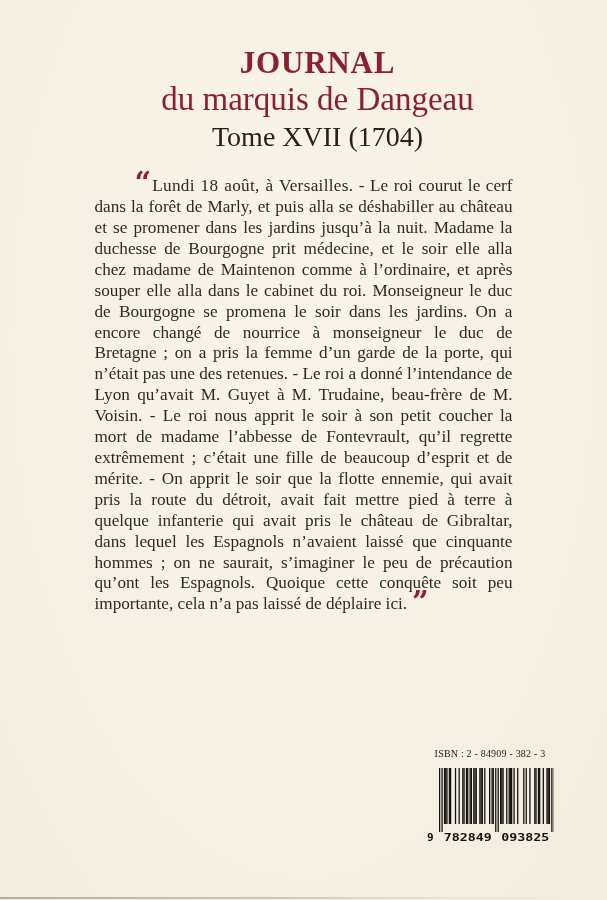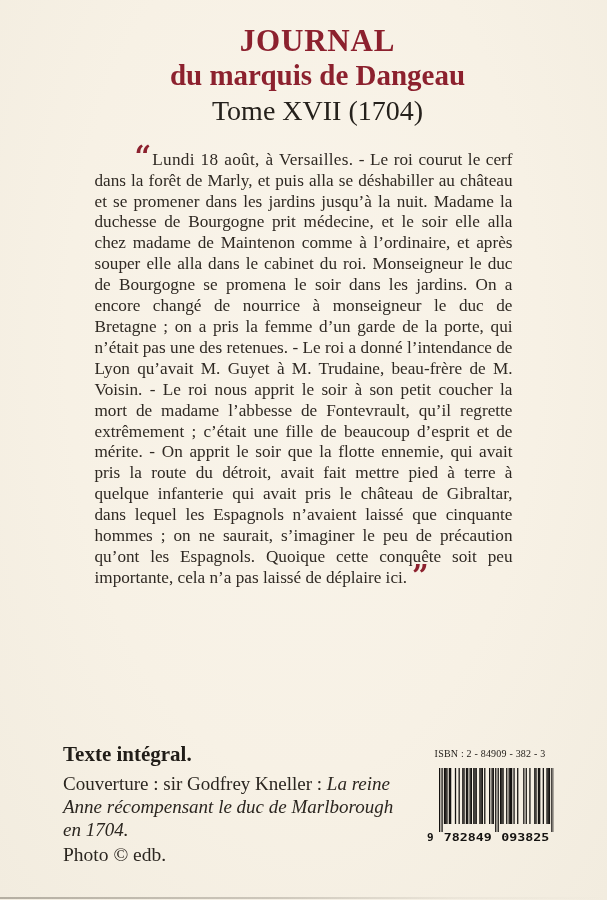--- a/index.html
+++ b/index.html
@@ -17,34 +17,34 @@
   }
   .page-bottom-edge {
     position: absolute;
     left: 0; right: 0; bottom: 1px;
     height: 2px;
     background: linear-gradient(to right, rgba(130,124,112,0.55) 0%, rgba(130,124,112,0.35) 45%, rgba(130,124,112,0.08) 75%, rgba(130,124,112,0) 100%);
   }
 
   
   .title-block {
-    padding-top: 24px;
+    padding-top: 46px;
     text-align: center;
     margin-left: 28px;
   }
   .book-title {
     font-size: 31px;
     font-weight: bold;
     letter-spacing: 0.8px;
     color: #8c212e;
     line-height: 1.1;
   }
   .book-subtitle {
-    font-size: 29px;
-    font-weight: bold;
+    font-size: 33px;
+    font-weight: normal;
     color: #8c212e;
     line-height: 1.12;
     margin-top: 1px;
   }
   .book-tome {
     font-size: 28px;
     color: #25211c;
     line-height: 1.15;
     margin-top: 3px;
   }
@@ -132,25 +132,20 @@
 <div class="page">
 
   <div class="title-block">
     <div class="book-title">JOURNAL</div>
     <div class="book-subtitle">du marquis de Dangeau</div>
     <div class="book-tome">Tome XVII (1704)</div>
   </div>
 
   <p class="quote"><span class="quote-open-mark">“</span><span class="quote-lead">Lundi 18 août, à Versailles.</span><span class="quote-body"> - Le roi courut le cerf dans la forêt de Marly, et puis alla se déshabiller au château et se promener dans les jardins jusqu’à la nuit. Madame la duchesse de Bourgogne prit médecine, et le soir elle alla chez madame de Maintenon comme à l’ordinaire, et après souper elle alla dans le cabinet du roi. Monseigneur le duc de Bourgogne se promena le soir dans les jardins. On a encore changé de nourrice à monseigneur le duc de Bretagne ; on a pris la femme d’un garde de la porte, qui n’était pas une des retenues. - Le roi a donné l’intendance de Lyon qu’avait M. Guyet à M. Trudaine, beau-frère de M. Voisin. - Le roi nous apprit le soir à son petit coucher la mort de madame l’abbesse de Fontevrault, qu’il regrette extrêmement ; c’était une fille de beaucoup d’esprit et de mérite. - On apprit le soir que la flotte ennemie, qui avait pris la route du détroit, avait fait mettre pied à terre à quelque infanterie qui avait pris le château de Gibraltar, dans lequel les Espagnols n’avaient laissé que cinquante hommes ; on ne saurait, s’imaginer le peu de précaution qu’ont les Espagnols. Quoique cette conquête soit peu importante, cela n’a pas laissé de déplaire ici.</span><span class="quote-close-mark">”</span></p>
 
-  <div class="footer-left">
-    <div class="texte-integral">Texte intégral.</div>
-    <div class="couverture-line"><span>Couverture : sir Godfrey Kneller : </span><span class="couverture-italic">La reine Anne récompensant le duc de Marlborough en 1704.</span></div>
-    <div class="photo-credit">Photo © edb.</div>
-  </div>
 
   <div class="isbn-block">
     <div class="isbn-label">ISBN : 2 - 84909 - 382 - 3</div>
     <svg class="barcode" width="128" height="76" viewBox="0 0 128 76" xmlns="http://www.w3.org/2000/svg">
         <rect x="13.00" y="0" width="1.28" height="64" fill="#141210"></rect>
         <rect x="15.44" y="0" width="1.28" height="64" fill="#141210"></rect>
         <rect x="17.88" y="0" width="1.28" height="56" fill="#141210"></rect>
         <rect x="19.10" y="0" width="1.28" height="56" fill="#141210"></rect>
         <rect x="20.32" y="0" width="1.28" height="56" fill="#141210"></rect>
         <rect x="22.76" y="0" width="1.28" height="56" fill="#141210"></rect>

